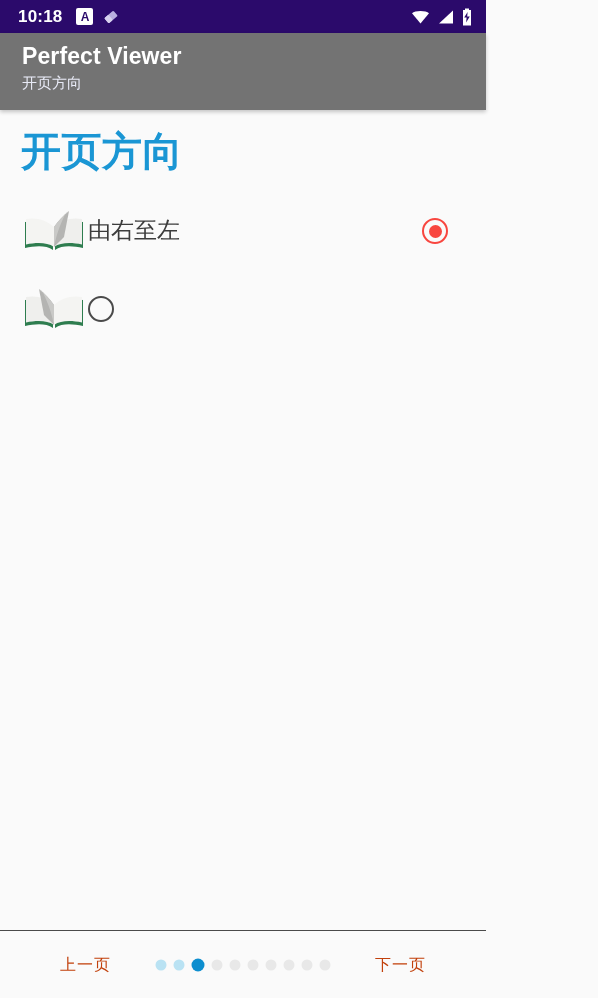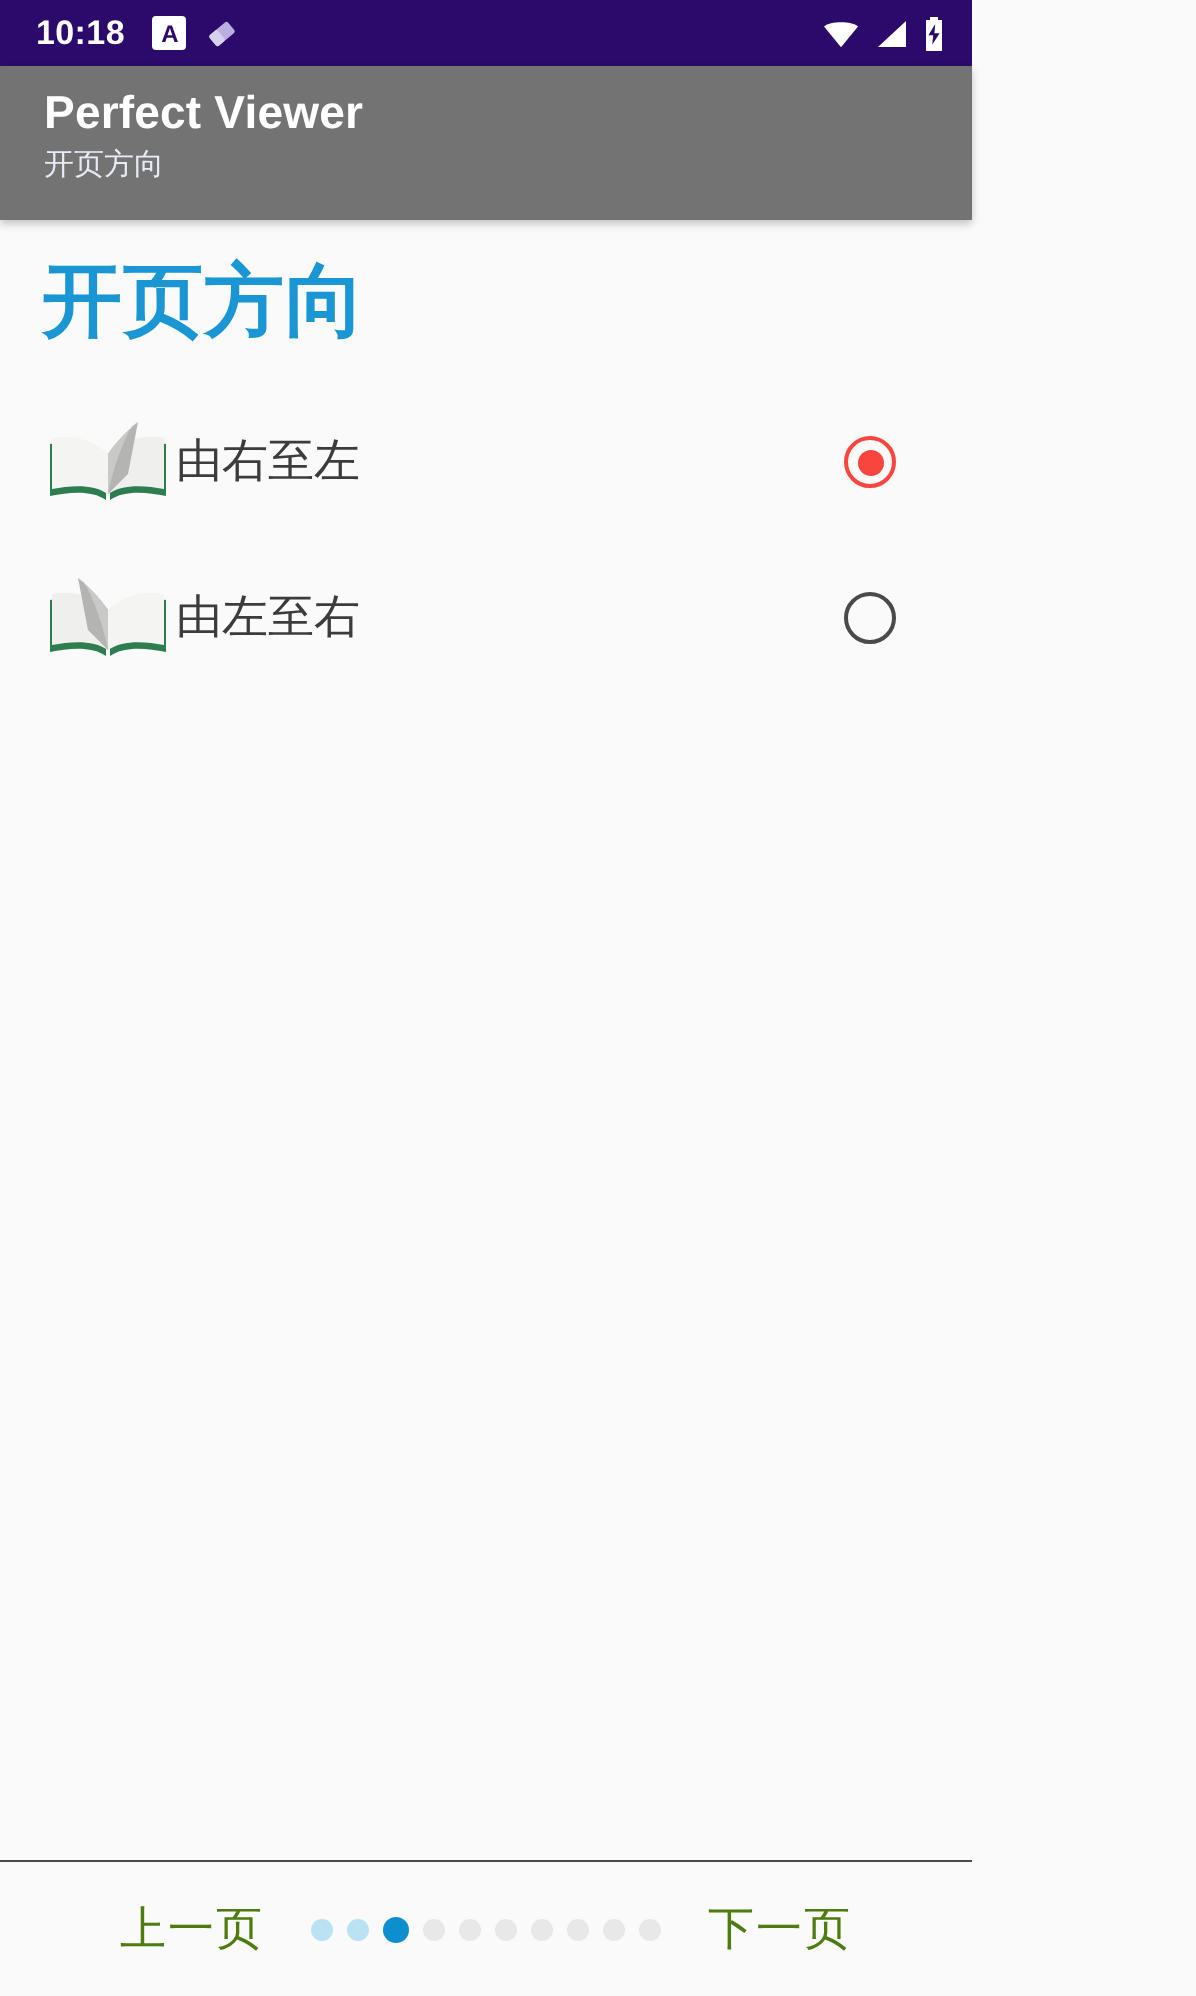--- a/index.html
+++ b/index.html
@@ -163,22 +163,22 @@
     flex: none;
     height: 68px;
     background: #fafafa;
     border-top: 1px solid #4a4a4a;
     display: flex;
     align-items: center;
     padding: 0 36px;
     position: relative;
   }
   .nav-btn {
-    font-size: 23px;
-    color: #4d7c0f;
+    font-size: 16px;
+    color: #c2410c;
     letter-spacing: 1px;
     background: none;
     border: none;
     font-family: inherit;
     cursor: pointer;
     padding: 8px 10px;
     line-height: 1;
     white-space: nowrap;
   }
   .nav-btn.prev { margin-left: 14px; }
@@ -276,21 +276,20 @@
         <span class="book-icon-wrap flip">
           <svg class="icon-svg" width="66" height="50" viewBox="0 0 66 50" aria-hidden="true">
             <path d="M4 42 L4 16 C14 14 25 17 32 24 L32 44 C25 39 14 40 4 42 Z" fill="#2e7d4f"></path>
             <path d="M62 42 L62 16 C52 14 41 17 34 24 L34 44 C41 39 52 40 62 42 Z" fill="#2e7d4f"></path>
             <path d="M5 38.5 L5 13 C15 11 26 14 33 21 L33 41 C26 36 15 36.5 5 38.5 Z" fill="#f4f4f2"></path>
             <path d="M61 38.5 L61 13 C51 11 40 14 33 21 L33 41 C40 36 51 36.5 61 38.5 Z" fill="#efefed"></path>
             <path d="M33 41 L33 21 C37 15 43 9 48 5 L43 31 C40 34 36 38 33 41 Z" fill="#b4b4b2"></path>
             <path d="M33 41 L33 21 C37 15 43 9 48 5 L45 7 C41 14 36 26 33 41 Z" fill="#c9c9c7"></path>
           </svg>
         </span>
-        <span class="option-label">由左至右</span>
         <span class="radio">
           
         </span>
       </div>
 
     </div>
   </div>
 
   <div class="bottom-bar">
     <button class="nav-btn prev">上一页</button>

